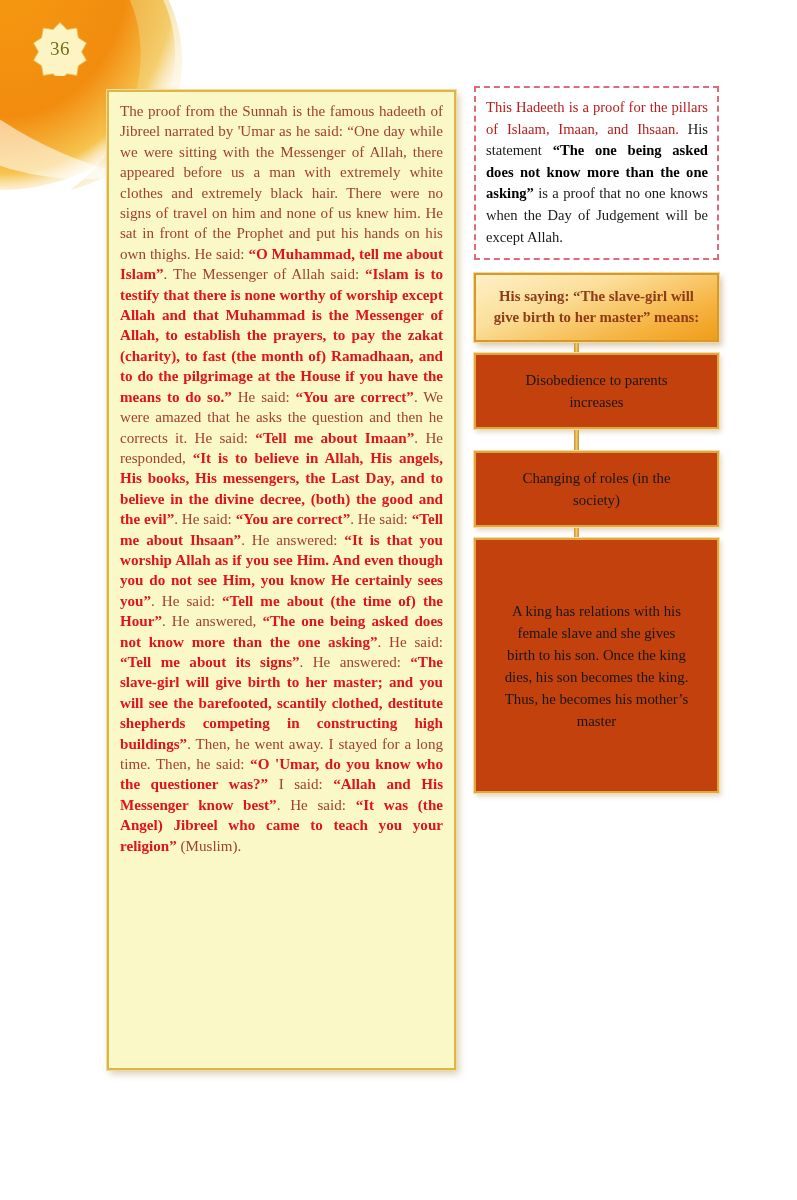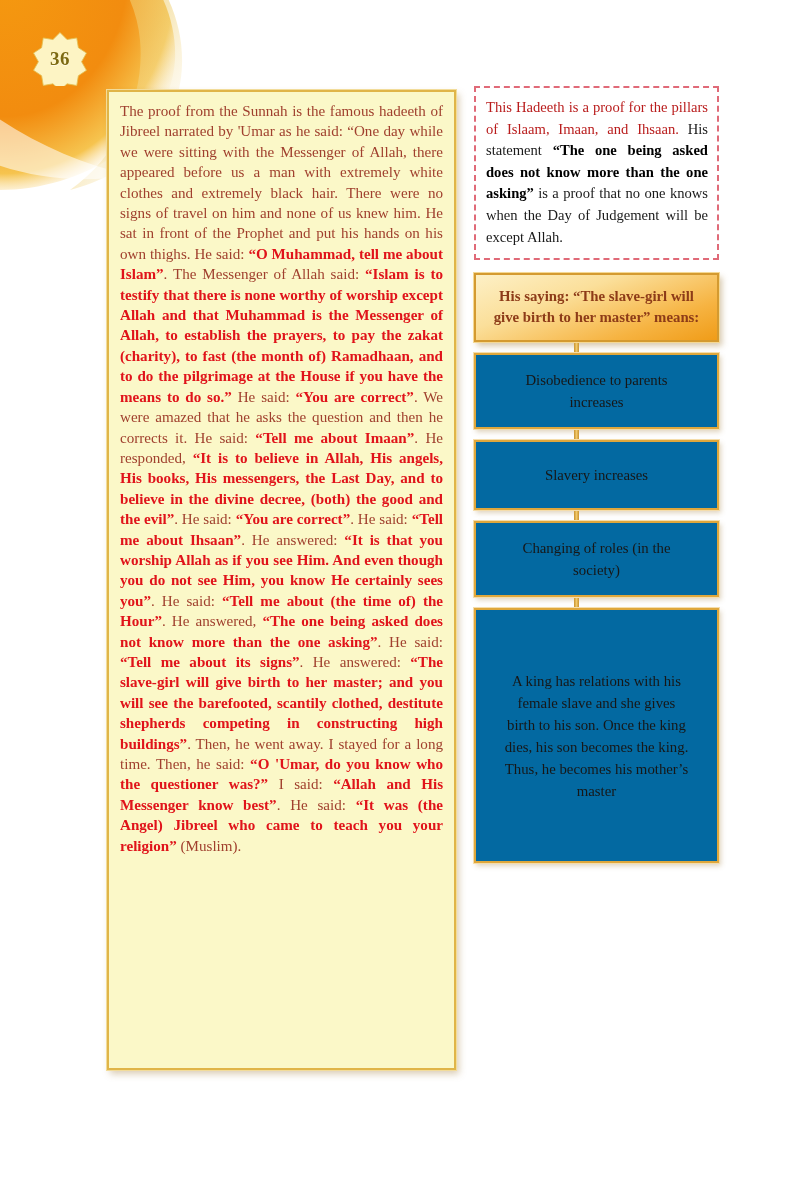--- a/index.html
+++ b/index.html
@@ -21,28 +21,27 @@
     left: -70px;
     top: -110px;
     width: 300px;
     height: 360px;
     pointer-events: none;
   }
 
   #page-number-star {
     position: absolute;
     left: 33px;
-    top: 32px;
+    top: 22px;
     width: 54px;
     height: 54px;
     display: flex;
     align-items: center;
     justify-content: center;
     z-index: 4;
-    font-weight: bold;
   }
   #page-number-star .star-shape {
     position: absolute;
     inset: 0;
   }
   #page-number-star .num {
     position: relative;
     z-index: 2;
     font-size: 19px;
     color: #7d6a12;
@@ -129,21 +128,21 @@
     text-align: center;
     font-weight: bold;
     font-size: 14.8px;
     line-height: 21px;
     color: #8d3b18;
   }
 
   .flow-box {
     box-sizing: border-box;
     width: 245px;
-    background: #0369a1;
+    background: #c2410c;
     border: 2px solid #dfa73c;
     outline: 1px solid #f5ddab;
     box-shadow: 2px 3px 5px rgba(150,110,40,0.30);
     display: flex;
     align-items: center;
     justify-content: center;
     text-align: center;
     font-size: 14.8px;
     line-height: 22px;
     color: #171717;
@@ -192,21 +191,20 @@
 
   <div id="hadeeth-proof-box"><span class="red">This Hadeeth is a proof for the pillars of Islaam, Imaan, and Ihsaan.</span><span> His statement </span><span class="bk">“The one being asked does not know more than the one asking”</span><span> is a proof that no one knows when the Day of Judgement will be except Allah.</span></div>
 
   <div id="flow-chart">
     <div id="flow-header-box">His saying: “The slave-girl will give birth to her master” means:</div>
 
     <div class="connector"></div>
     <div class="flow-box h1">Disobedience to parents increases</div>
 
     <div class="connector"></div>
-    <div class="flow-box h2">Slavery increases</div>
 
     <div class="connector"></div>
     <div class="flow-box h3">Changing of roles (in the society)</div>
 
     <div class="connector"></div>
     <div class="flow-box h4">A king has relations with his female slave and she gives birth to his son. Once the king dies, his son becomes the king. Thus, he becomes his mother’s master</div>
   </div>
 </div>
 
 </body></html>

